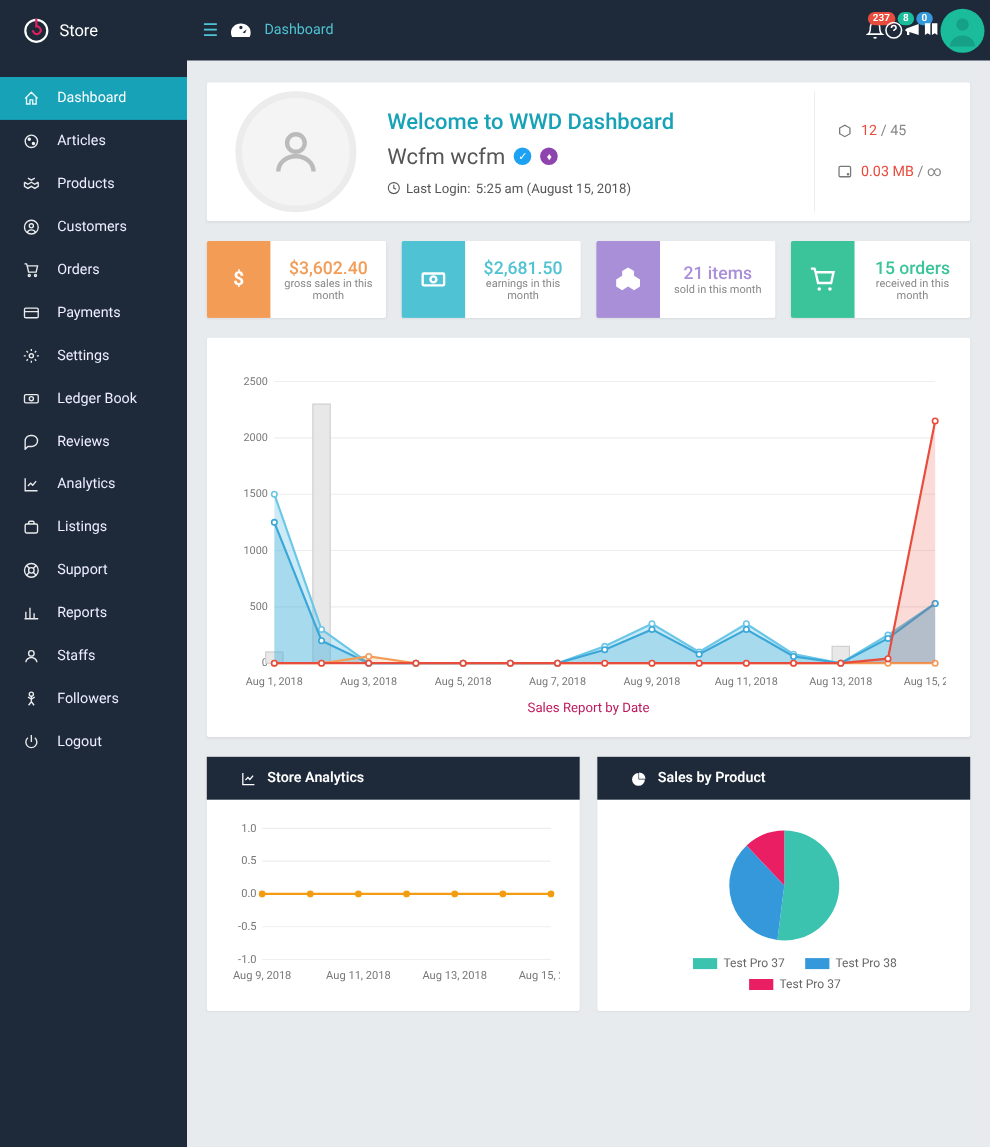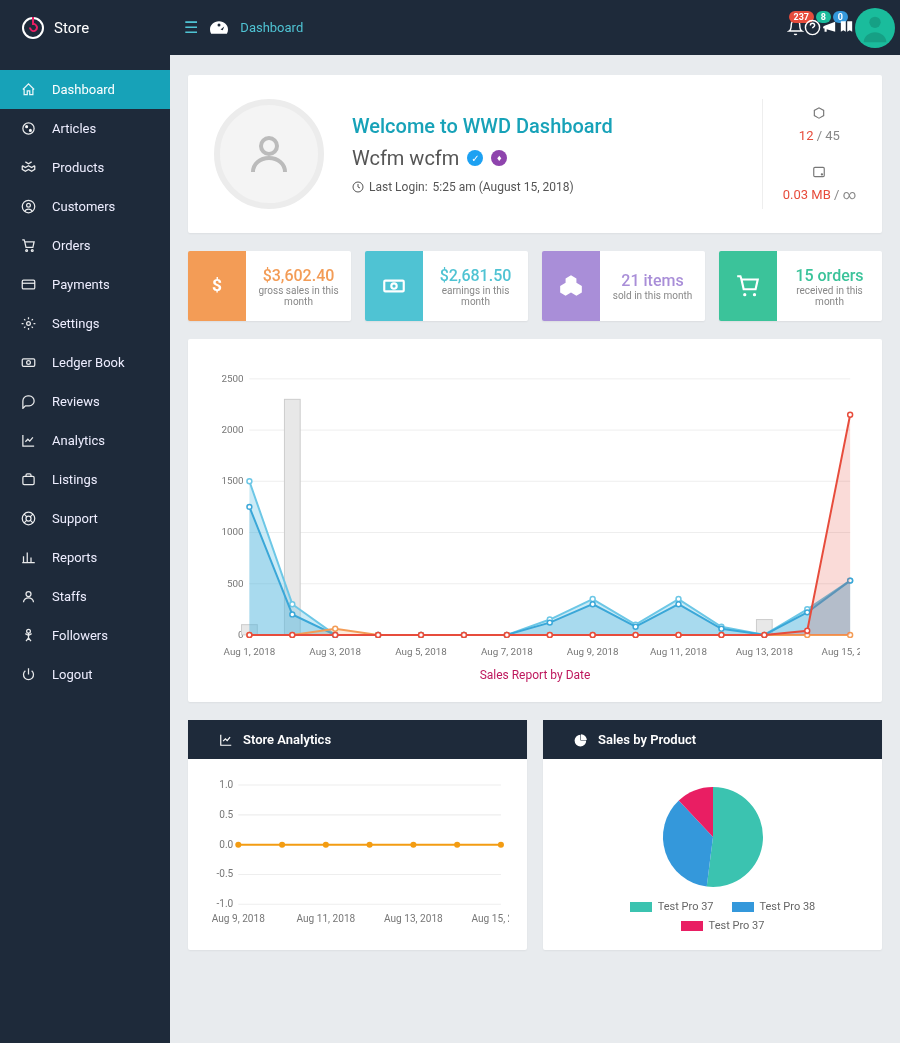--- a/index.html
+++ b/index.html
@@ -22,31 +22,31 @@
 .badge-teal { background: #1abc9c; }
 .badge-blue { background: #3498db; }
 .avatar-top { width: 40px; height: 40px; border-radius: 50%; background: #1abc9c; display:flex; align-items:center; justify-content:center; overflow:hidden;}
 .avatar-top svg { width: 34px; height:34px; fill:#16a085;}
 .sidebar { width: 170px; background: #1e2a3a; padding-top: 70px; }
 .side-item { display: flex; align-items: center; gap: 16px; padding: 12px 0 12px 20px; color: #eef; font-size: 13px; cursor: pointer; }
 .side-item.active { background: #17a2b8; color:#fff;}
 .side-icon { width: 16px; display:flex; justify-content:center; color: rgba(255,255,255,0.9);}
 .main { flex: 1; padding: 75px 18px 20px 18px; display:flex; flex-direction:column; gap:18px; min-width:0;}
 .card { background: #fff; border-radius: 2px; box-shadow: 0 1px 2px rgba(0,0,0,0.05);}
-.welcome-card { display:flex; align-items:center; padding: 24px 26px; gap: 28px; position:relative;}
+.welcome-card { display:flex; align-items:center; padding: 8px 26px; gap: 28px; position:relative;}
 .welcome-avatar { width: 110px; height: 110px; border-radius:50%; background:#f4f4f4; border: 6px solid #ececec; display:flex; align-items:center; justify-content:center;}
 .welcome-avatar svg { width:48px; height:48px; stroke:#bbb; fill:none; stroke-width:2;}
 .welcome-body h2 { color: #17a2b8; font-size: 20px; font-weight:500; margin-bottom:8px;}
 .welcome-name-row { display:flex; align-items:center; gap:8px; margin-bottom:10px;}
 .welcome-name { color:#555; font-size:20px;}
 .verify-badge { width:16px; height:16px; background:#1da1f2; border-radius:50%; display:flex; align-items:center; justify-content:center; color:#fff; font-size:10px;}
 .purple-badge { width:16px; height:16px; background:#8e44ad; border-radius:50%; display:flex; align-items:center; justify-content:center; color:#fff; font-size:9px;}
 .login-row { color:#555; font-size:12px; display:flex; align-items:center; gap:5px;}
 .welcome-right { margin-left:auto; border-left:1px solid #eee; padding-left:20px; display:flex; flex-direction:column; gap:22px; font-size:13px; align-self:stretch; justify-content:center;}
-.wr-row { display:flex; align-items:center; gap:8px;flex-direction:column;}
+.wr-row { display:flex; gap:8px;}
 .wr-icon { color:#777;}
 .wr-num-red { color:#e74c3c;}
 .wr-num-gray { color:#888;}
 .stat-row { display:flex; gap:14px;}
 .stat-card { flex:1; display:flex; height:70px; border-radius:2px; overflow:hidden; box-shadow:0 1px 2px rgba(0,0,0,0.06);}
 .stat-icon { width:58px; display:flex; align-items:center; justify-content:center; color:#fff;}
 .stat-body { flex:1; background:#fff; display:flex; flex-direction:column; align-items:center; justify-content:center; padding:6px;}
 .stat-val { font-size:16px; font-weight:500;}
 .stat-lbl { font-size:10px; color:#888; text-align:center;}
 .c-orange{background:#f39c56;} .c-blue{background:#4fc3d3;} .c-purple{background:#a98ed8;} .c-teal{background:#3bc39a;}

